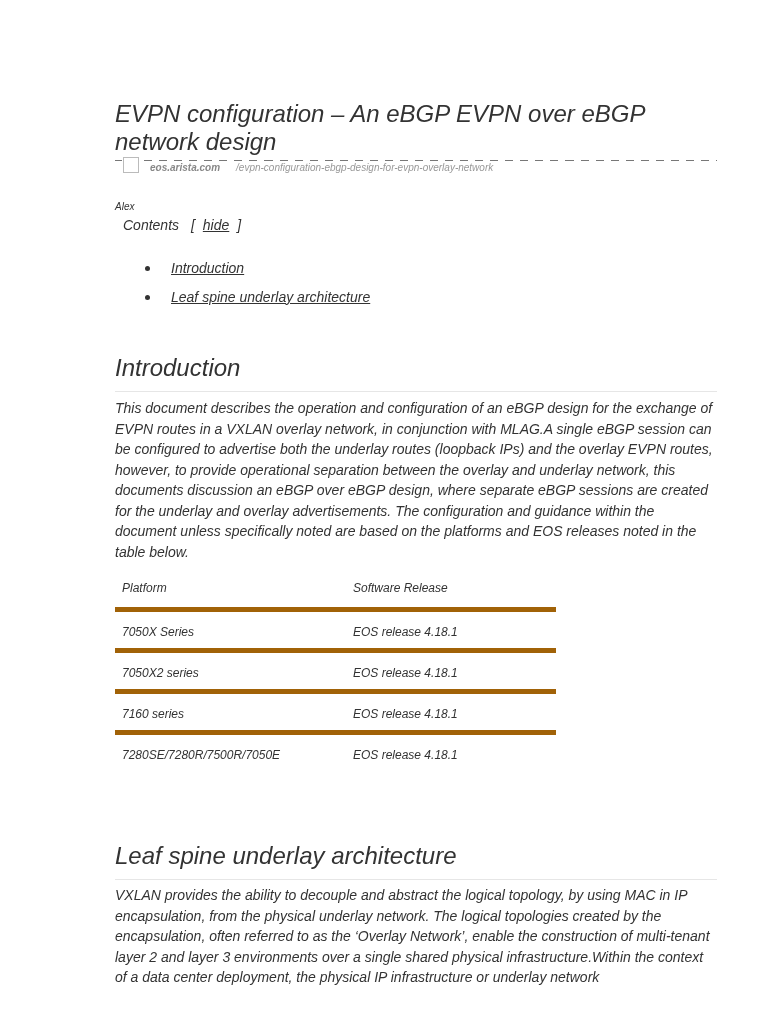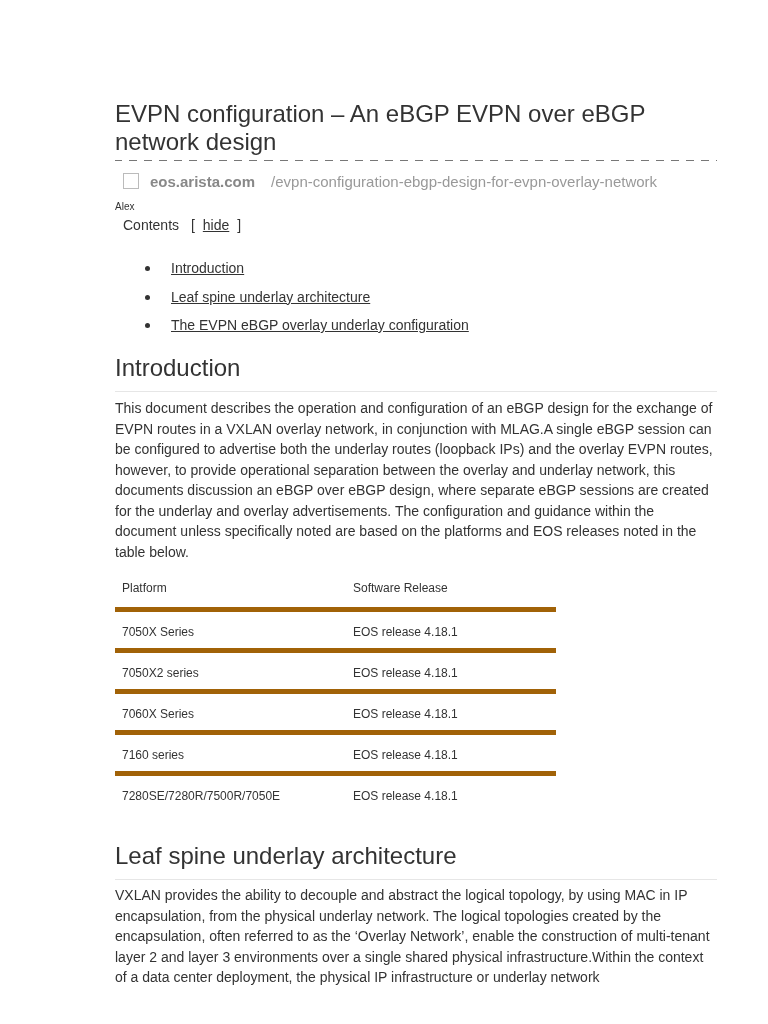--- a/index.html
+++ b/index.html
@@ -1,33 +1,33 @@
 <!DOCTYPE html>
 <html><head>
 <meta charset="utf-8">
 <style>
-  * { box-sizing: border-box; margin: 8px; padding: 0; }
+  * { box-sizing: border-box; margin: 8px; padding: 0; font-style: italic; }
   html, body { width: 768px; height: 1024px; background: #ffffff; overflow: hidden; }
   body { font-family: "Liberation Sans", sans-serif; color: #333333; position: relative; }
 
   .page { position: absolute; left: 83px; top: 0; width: 602px; }
 
   .title {
     position: absolute; left: 0; top: 68px; width: 602px;
     font-size: 24px; line-height: 28px; color: #333; font-weight: normal;
   }
   .dashed {
     position: absolute; left: 0; top: 128px; width: 602px; height: 0;
     border-top: 1px dashed #888;
     border-image: repeating-linear-gradient(90deg, #777 0 8px, transparent 8px 15px) 1;
     border-top-width: 1px; border-top-style: solid;
   }
   .source {
     position: absolute; left: 0; top: 133px; height: 16px;
-    display: flex; align-items: flex-start; font-size: 15px; color: #999;
+    display: flex; align-items: flex-end; font-size: 10px; color: #999;
   }
   .source .favicon {
     width: 16px; height: 16px; border: 1px solid #bbb; margin-right: 3px; background: #fff;
   }
   .source .domain { font-weight: bold; color: #888; }
   .source .path { color: #999; }
 
   .author { position: absolute; left: 0; top: 169px; font-size: 10px; color: #333; }
 
   .contents { position: absolute; left: 0; top: 185px; font-size: 14px; color: #333; }
@@ -82,21 +82,20 @@
 
   <div class="author">Alex</div>
 
   <div class="contents">
     <span>Contents</span> [<a>hide</a>]
   </div>
 
   <ul class="toc">
     <li><a>Introduction</a></li>
     <li><a>Leaf spine underlay architecture</a></li>
-    <li><a>The EVPN eBGP overlay underlay configuration</a></li>
   </ul>
 
   <h2 class="h2 intro">Introduction</h2>
   <p class="para intro">This document describes the operation and configuration of an eBGP design for the exchange of EVPN routes in a VXLAN overlay network, in conjunction with MLAG.A single eBGP session can be configured to advertise both the underlay routes (loopback IPs) and the overlay EVPN routes, however, to provide operational separation between the overlay and underlay network, this documents discussion an eBGP over eBGP design, where separate eBGP sessions are created for the underlay and overlay advertisements.  The configuration and guidance within the document unless specifically noted are based on the platforms and EOS releases noted in the table below.</p>
 
   <table class="platforms">
     <thead>
       <tr>
         <th class="c1">Platform</th>
         <th>Software Release</th>
@@ -105,24 +104,20 @@
     <tbody>
       <tr>
         <td class="c1">7050X Series</td>
         <td>EOS release 4.18.1</td>
       </tr>
       <tr>
         <td class="c1">7050X2 series</td>
         <td>EOS release 4.18.1</td>
       </tr>
       <tr>
-        <td class="c1">7060X Series</td>
-        <td>EOS release 4.18.1</td>
-      </tr>
-      <tr>
         <td class="c1">7160 series</td>
         <td>EOS release 4.18.1</td>
       </tr>
       <tr>
         <td class="c1">7280SE/7280R/7500R/7050E</td>
         <td>EOS release 4.18.1</td>
       </tr>
     </tbody>
   </table>
 

